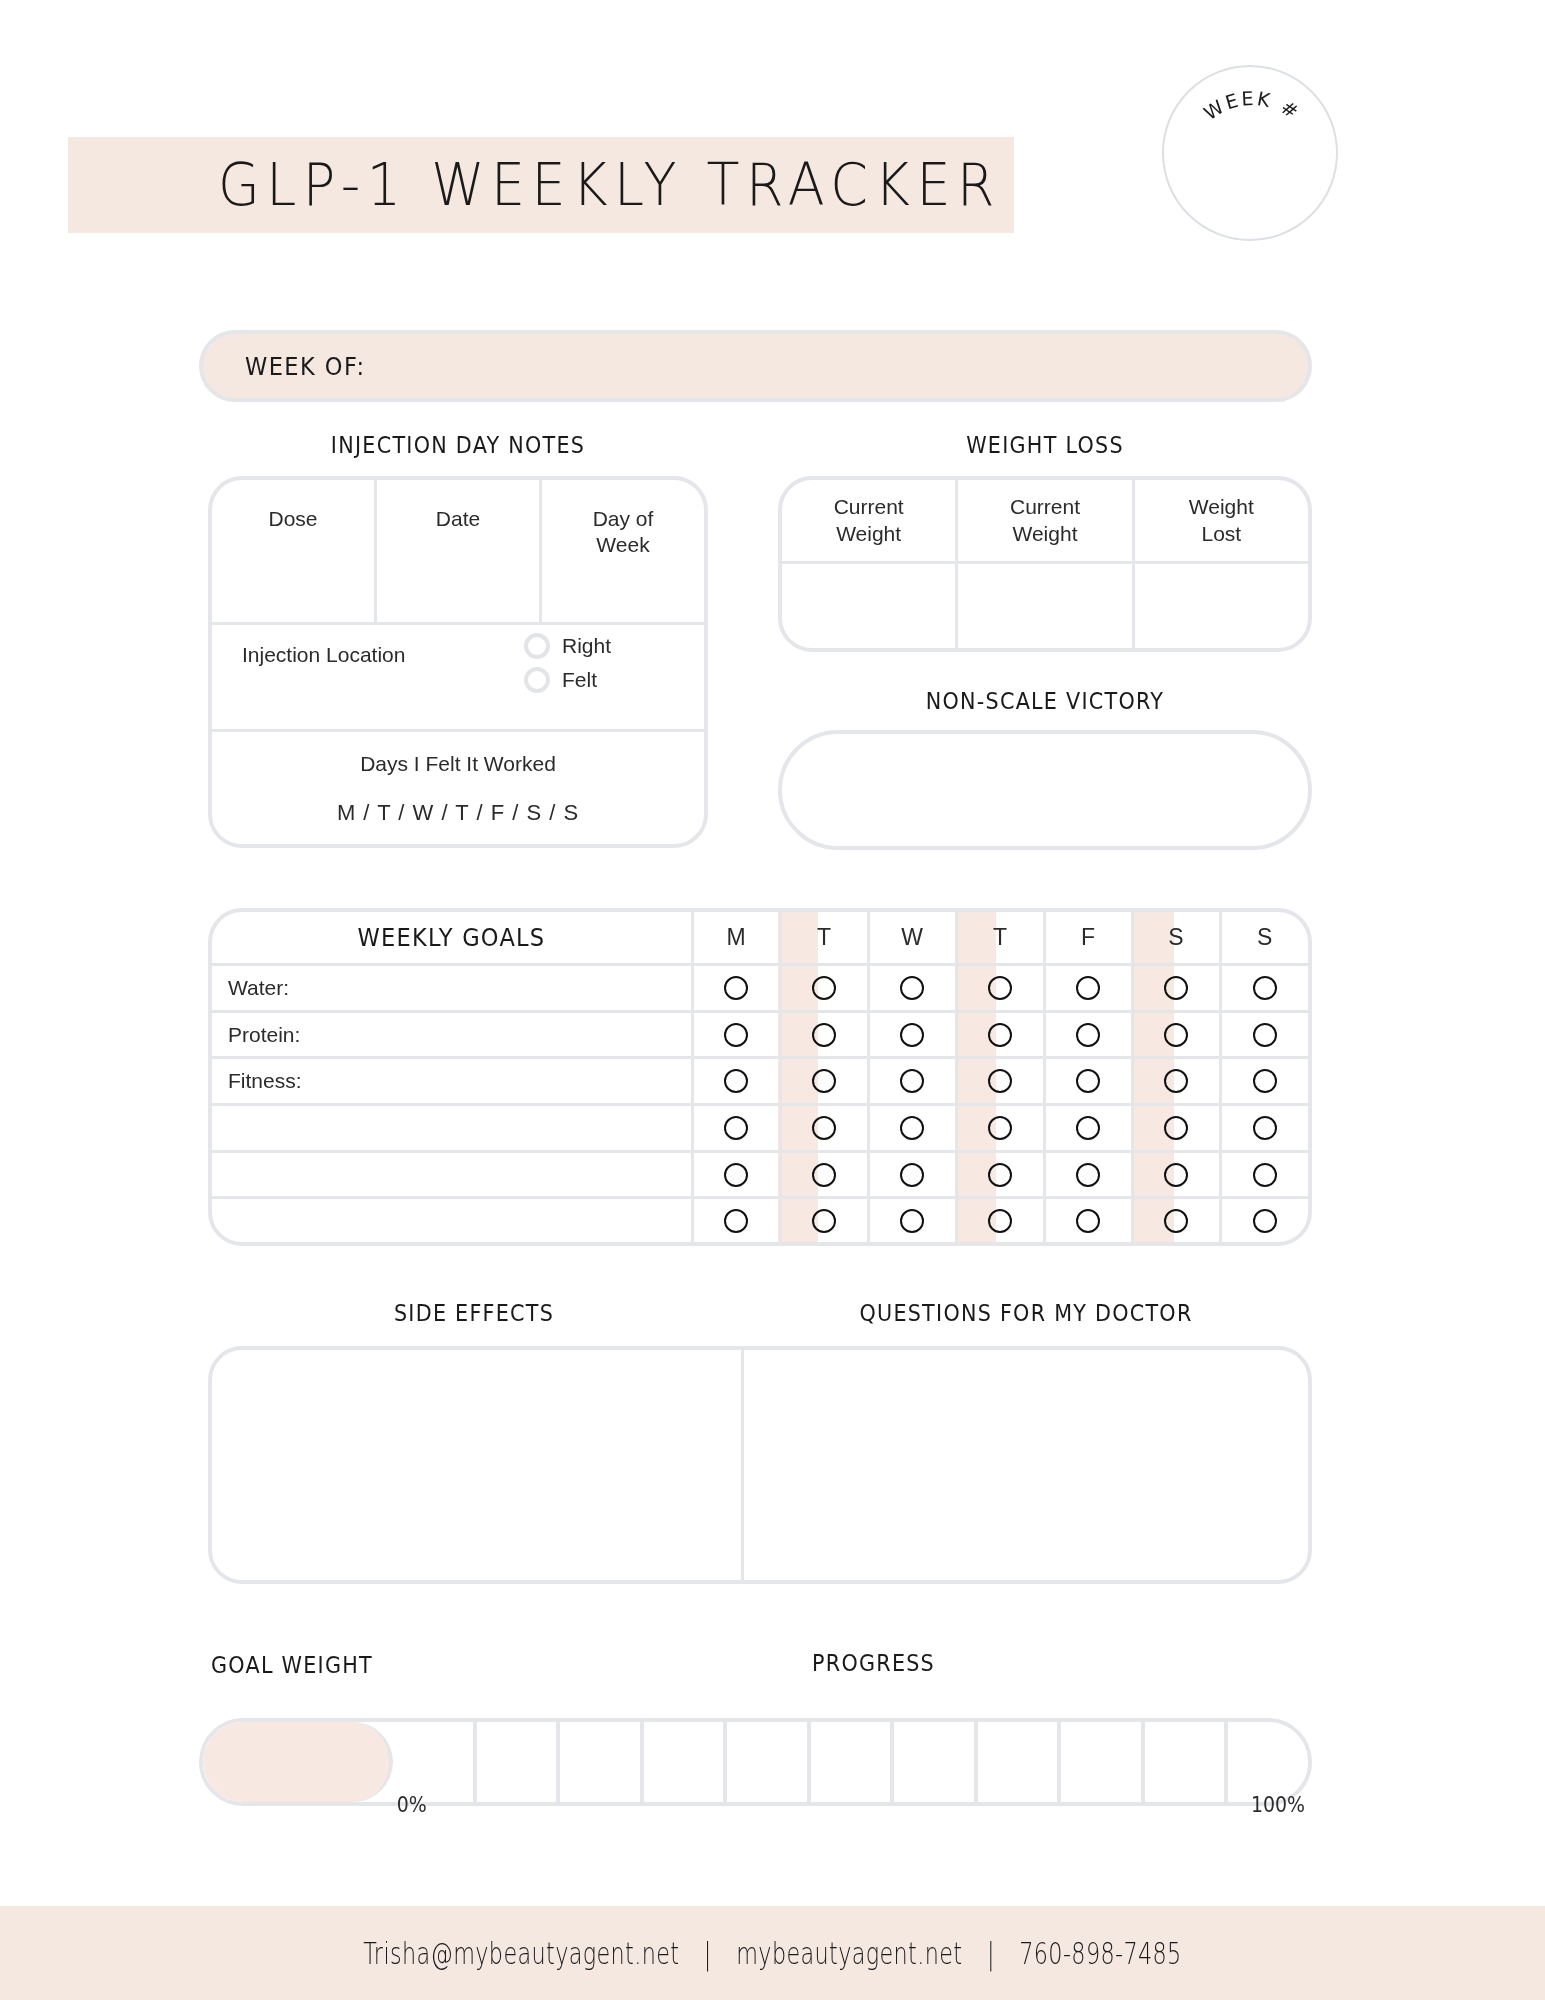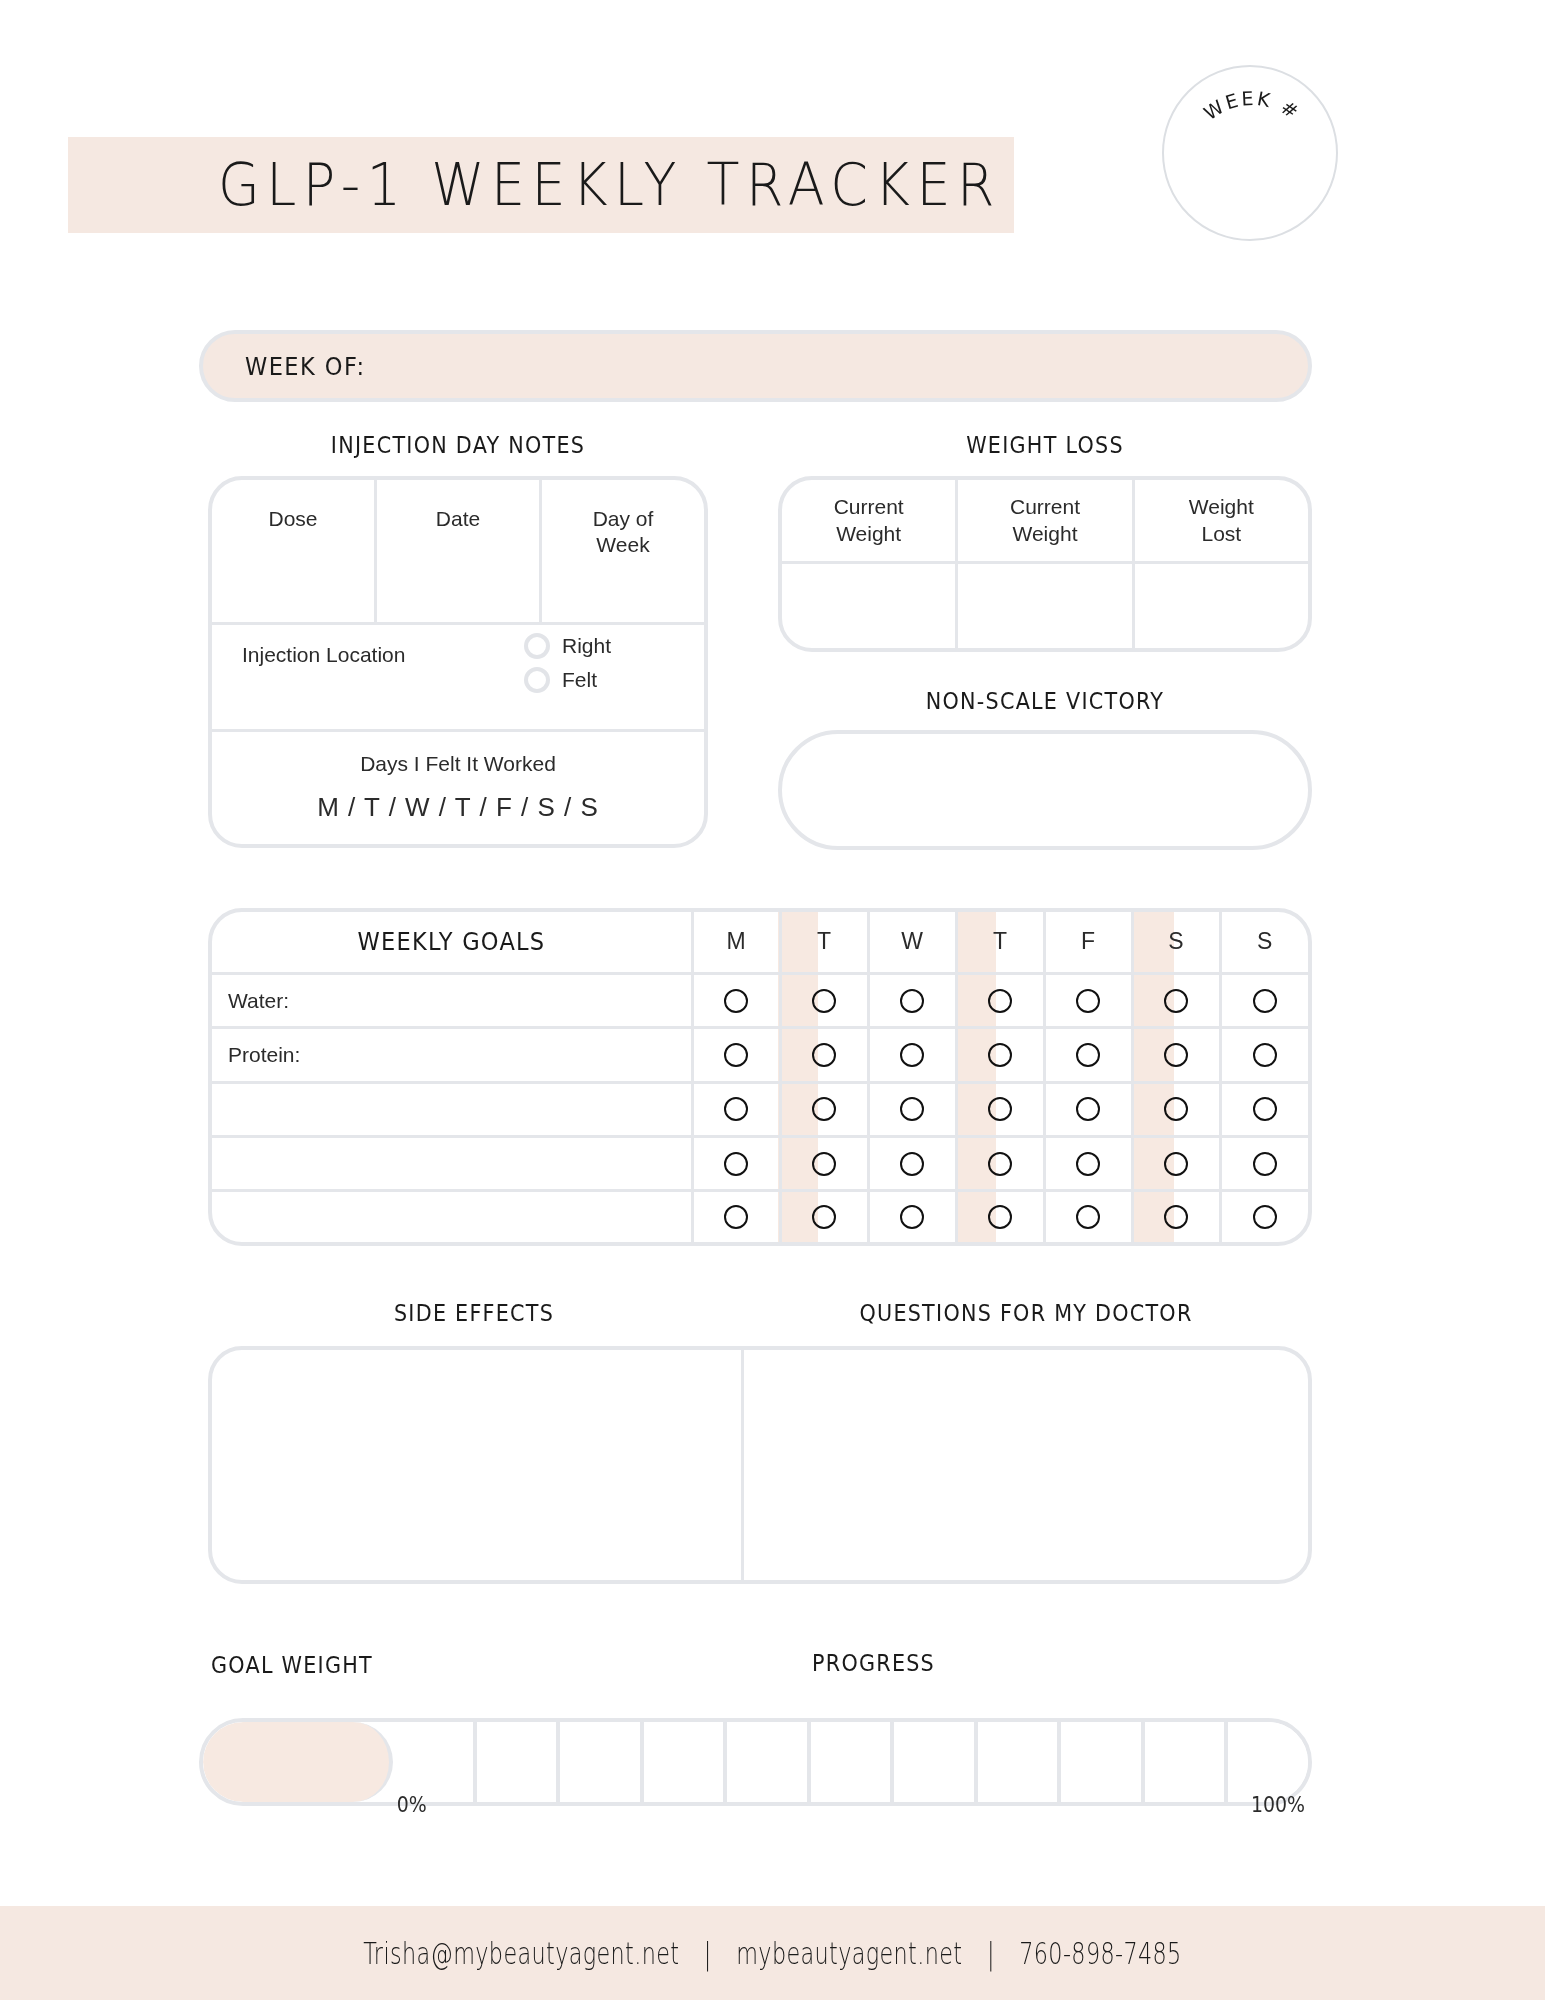--- a/index.html
+++ b/index.html
@@ -108,21 +108,21 @@
   .radio-group { position: absolute; left: 312px; top: 8px; }
   .radio-row { display: flex; align-items: center; margin-bottom: 8px; }
   .radio-dot {
     width: 26px; height: 26px; border-radius: 50%;
     border: 4px solid #e2e4e8; background: #fff;
     margin-right: 12px;
   }
   .radio-row span { font-size: 21px; color: #2b2b2b; }
   .inj-bot { height: 110px; text-align: center; padding-top: 20px; }
   .inj-bot .ttl { font-size: 21px; color: #2b2b2b; }
-  .inj-bot .days { font-size: 26px; color: #2b2b2b; margin-top: 16px; letter-spacing: 1px; }
+  .inj-bot .days { font-size: 22px; color: #2b2b2b; margin-top: 24px; letter-spacing: 1px; }
 
   
   #weight-card { left: 778px; top: 476px; width: 534px; height: 176px; }
   .wl-row { display: flex; height: 50%; }
   .wl-row.top { border-bottom: 3px solid #e4e6ea; }
   .wl-cell {
     flex: 1; border-right: 3px solid #e4e6ea;
     display: flex; align-items: center; justify-content: center;
   }
   .wl-cell:last-child { border-right: none; }
@@ -338,20 +338,30 @@
           <td class="goal-name"><span>Protein:</span></td>
           <td class="goal-cell"><span class="circle-mark"></span></td>
           <td class="goal-cell"><span class="circle-mark"></span></td>
           <td class="goal-cell"><span class="circle-mark"></span></td>
           <td class="goal-cell"><span class="circle-mark"></span></td>
           <td class="goal-cell"><span class="circle-mark"></span></td>
           <td class="goal-cell"><span class="circle-mark"></span></td>
           <td class="goal-cell"><span class="circle-mark"></span></td>
         </tr>
         <tr>
+          <td class="goal-name"><span>Fitness:</span></td>
+          <td class="goal-cell"><span class="circle-mark"></span></td>
+          <td class="goal-cell"><span class="circle-mark"></span></td>
+          <td class="goal-cell"><span class="circle-mark"></span></td>
+          <td class="goal-cell"><span class="circle-mark"></span></td>
+          <td class="goal-cell"><span class="circle-mark"></span></td>
+          <td class="goal-cell"><span class="circle-mark"></span></td>
+          <td class="goal-cell"><span class="circle-mark"></span></td>
+        </tr>
+        <tr>
           <td class="goal-name"><span></span></td>
           <td class="goal-cell"><span class="circle-mark"></span></td>
           <td class="goal-cell"><span class="circle-mark"></span></td>
           <td class="goal-cell"><span class="circle-mark"></span></td>
           <td class="goal-cell"><span class="circle-mark"></span></td>
           <td class="goal-cell"><span class="circle-mark"></span></td>
           <td class="goal-cell"><span class="circle-mark"></span></td>
           <td class="goal-cell"><span class="circle-mark"></span></td>
         </tr>
         <tr>

